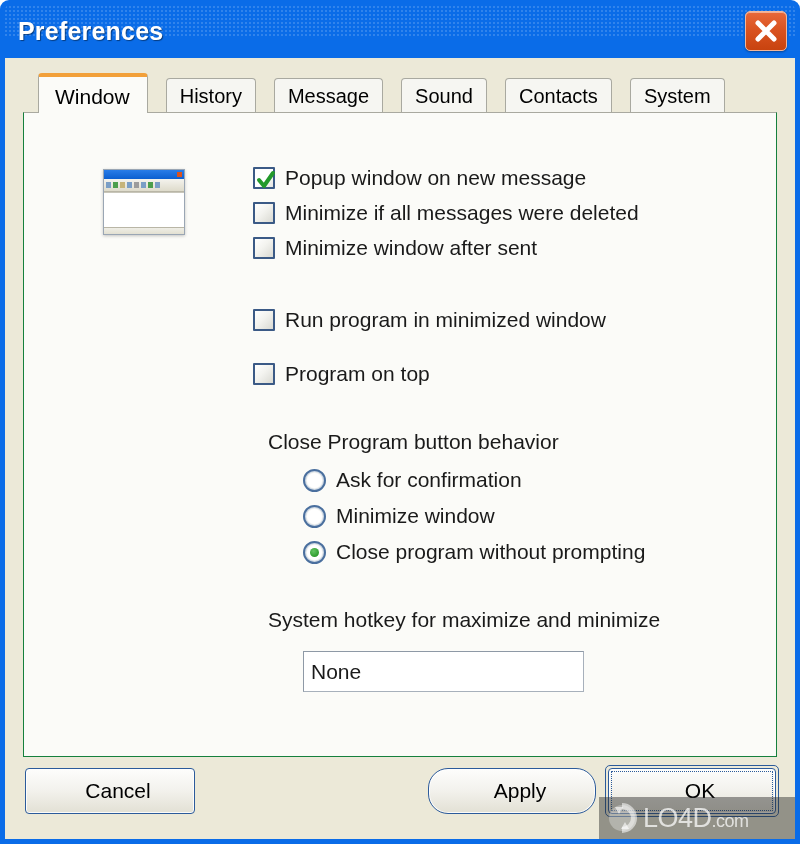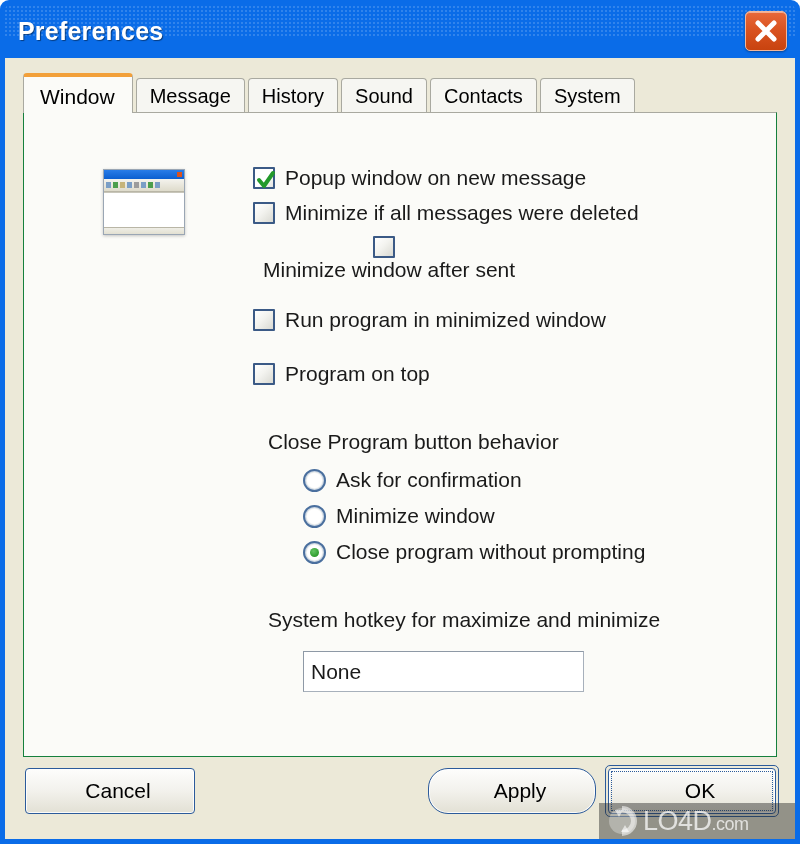--- a/index.html
+++ b/index.html
@@ -103,20 +103,21 @@
     margin-right: 3px;
     font-size: 20px;
     color: #000000;
     background: #f6f6f2;
     border: 1px solid #a9a9a0;
     border-bottom: none;
     border-radius: 4px 4px 0 0;
     cursor: pointer;
     white-space: nowrap;
     box-sizing: border-box;
+    margin-left: 15px;
   }
   .tab.active {
     height: 40px;
     line-height: 40px;
     padding: 0 17px 0 16px;
     background: #fbfbf8;
     border: 1px solid #a9a9a0;
     border-bottom: none;
     border-top: 4px solid #f2a03a;
     margin-bottom: -1px;
@@ -300,21 +301,21 @@
     border-radius: 5px;
     pointer-events: none;
   }
 
   
   #watermark {
     position: absolute;
     right: 0;
     bottom: 0;
     width: 196px;
-    height: 36px;
+    height: 42px;
     background: rgba(40,40,40,0.45);
     display: flex;
     align-items: center;
     gap: 4px;
     padding-left: 6px;
     box-sizing: border-box;
     pointer-events: none;
   }
   #watermark .wm-text {
     color: rgba(255,255,255,0.72);
@@ -335,22 +336,22 @@
       <svg viewBox="0 0 40 38" xmlns="http://www.w3.org/2000/svg">
         <path d="M12 11 L28 27 M28 11 L12 27" stroke="#ffffff" stroke-width="5" stroke-linecap="round"></path>
       </svg>
     </div>
   </div>
 
   <div id="client">
 
     <div id="tabstrip">
       <div class="tab active"><span>Window</span></div>
+      <div class="tab"><span>History</span></div>
       <div class="tab"><span>Message</span></div>
-      <div class="tab"><span>History</span></div>
       <div class="tab"><span>Sound</span></div>
       <div class="tab"><span>Contacts</span></div>
       <div class="tab"><span>System</span></div>
     </div>
 
     <div id="tabpanel">
 
       <div id="preview">
         <div class="pv-title">
             <i></i>
@@ -378,21 +379,21 @@
             </svg>
           </span>
           <span class="label">Popup window on new message</span>
         </div>
 
         <div class="row" style="position:absolute; left:0; top:88px;">
           <span class="cb unchecked"></span>
           <span class="label">Minimize if all messages were deleted</span>
         </div>
 
-        <div class="row" style="position:absolute; left:0; top:123px;flex-direction:column;">
+        <div class="row" style="position:absolute; left:0; top:123px;">
           <span class="cb unchecked"></span>
           <span class="label">Minimize window after sent</span>
         </div>
 
         <div class="row" style="position:absolute; left:0; top:195px;">
           <span class="cb unchecked"></span>
           <span class="label">Run program in minimized window</span>
         </div>
 
         <div class="row" style="position:absolute; left:0; top:249px;">

